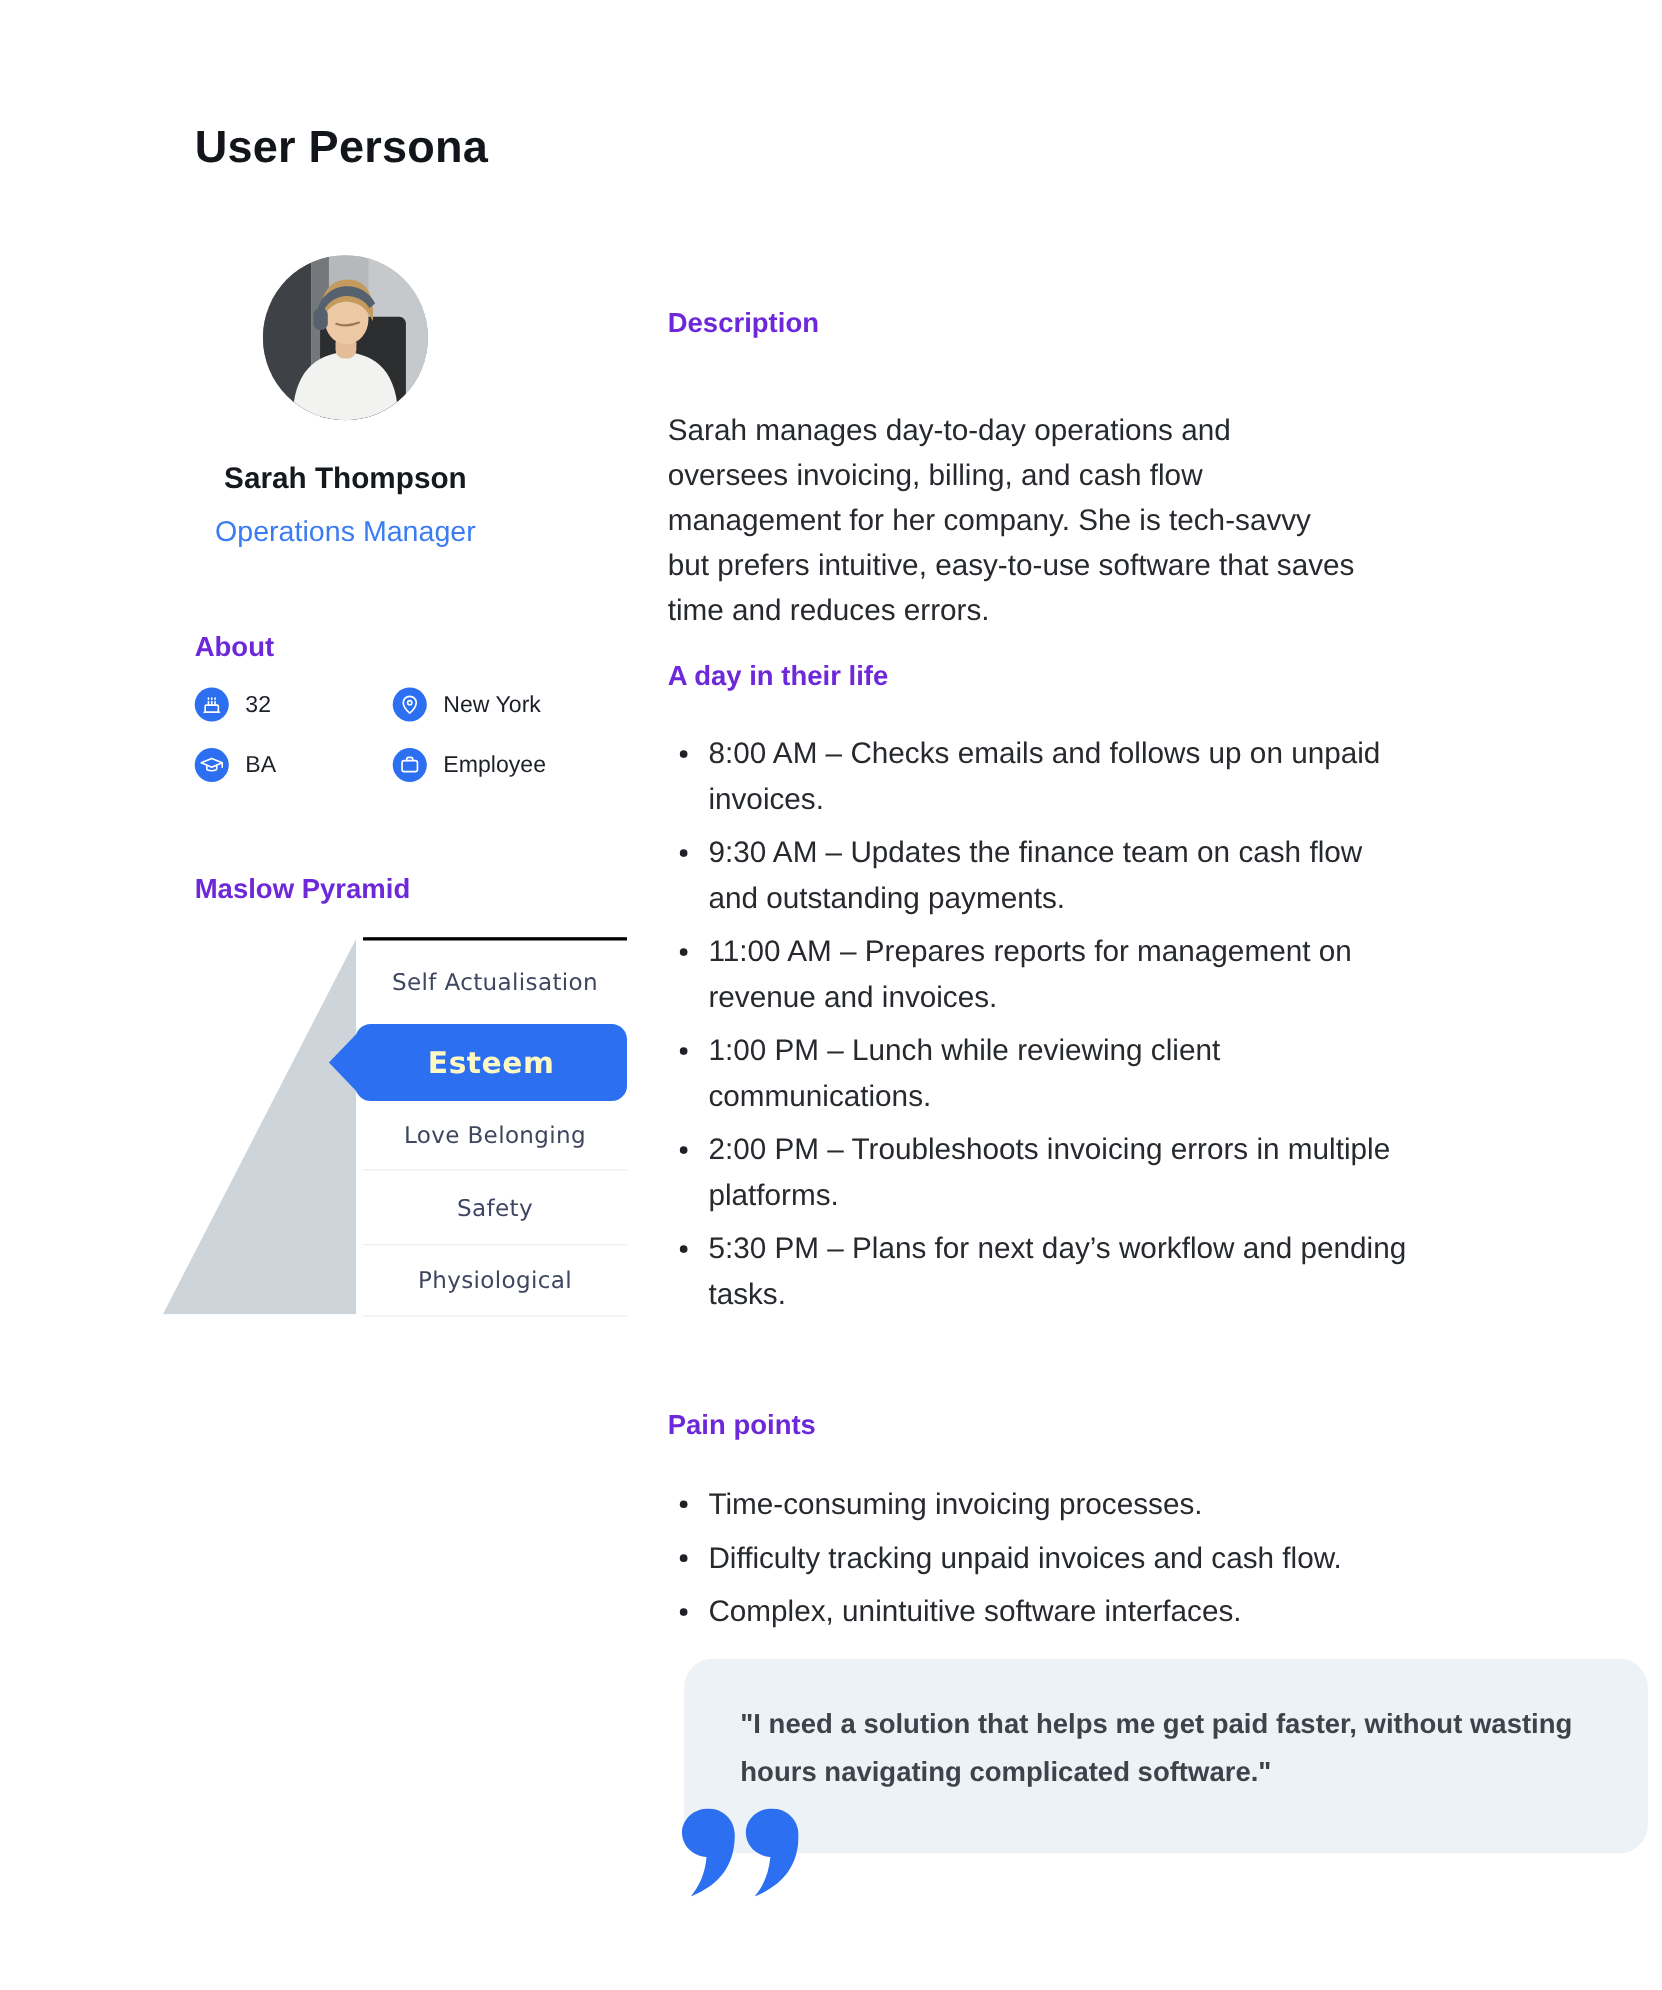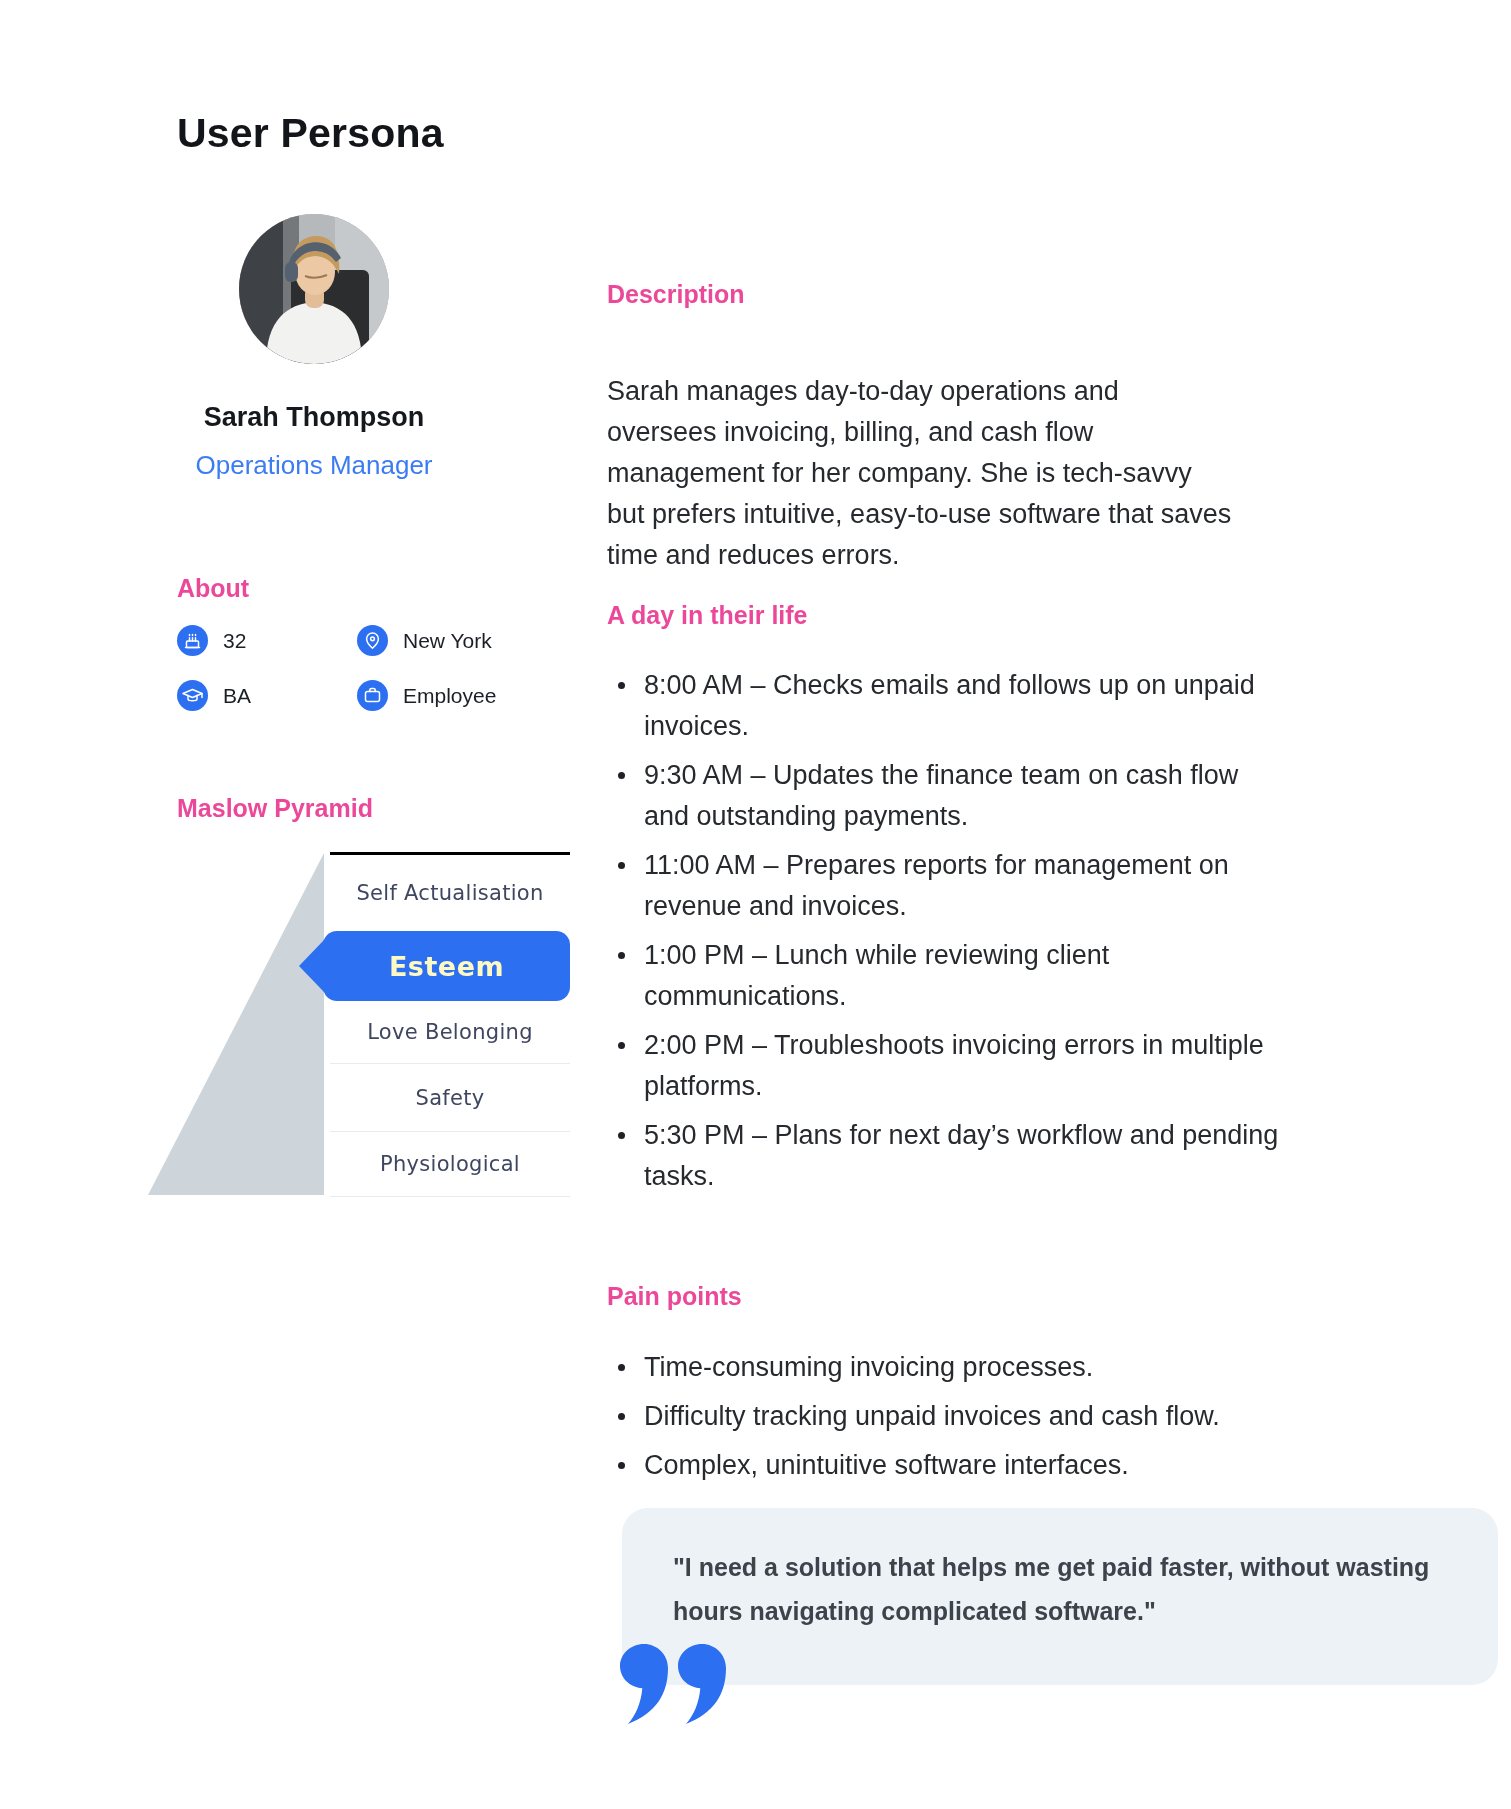--- a/index.html
+++ b/index.html
@@ -7,32 +7,32 @@
   body {
     width:1511px; height:1809px; position:relative; overflow:hidden;
     font-family:"Liberation Sans", sans-serif; color:#26292d;
   }
   .abs { position:absolute; }
 
   
   .page-title { left:177px; top:110px; font-size:41px; font-weight:700; color:#121519; letter-spacing:.2px; }
 
   
-  .profile { left:177px; top:214px; width:274px; text-align:center; }
+  .profile { left:177px; top:232px; width:274px; text-align:center; }
   .avatar {
     width:150px; height:150px; border-radius:50%; overflow:hidden; margin:0 auto;
     background:#b5b8ba;
   }
   .avatar svg { display:block; width:100%; height:100%; }
   .person-name { margin-top:38px; font-size:27px; font-weight:700; color:#15181c; }
   .person-role { margin-top:17px; font-size:26px; color:#3b7cf3; }
 
   
   .about { left:177px; top:574px; width:360px; }
-  .sec-h { font-size:25px; font-weight:700; color:#ec4899; }
+  .sec-h { font-size:25px; font-weight:700; color:#6d28d9; }
   .about-grid { margin-top:22px; display:grid; grid-template-columns:180px auto; row-gap:24px; }
   .about-item { display:flex; align-items:center; gap:15px; }
   .icon-circle {
     width:31px; height:31px; border-radius:50%; background:#2d6ff1; flex:0 0 31px;
     display:flex; align-items:center; justify-content:center;
   }
   .icon-circle svg { width:31px; height:31px; display:block; }
   .about-label { font-size:21px; color:#1b1f26; }
 
   

